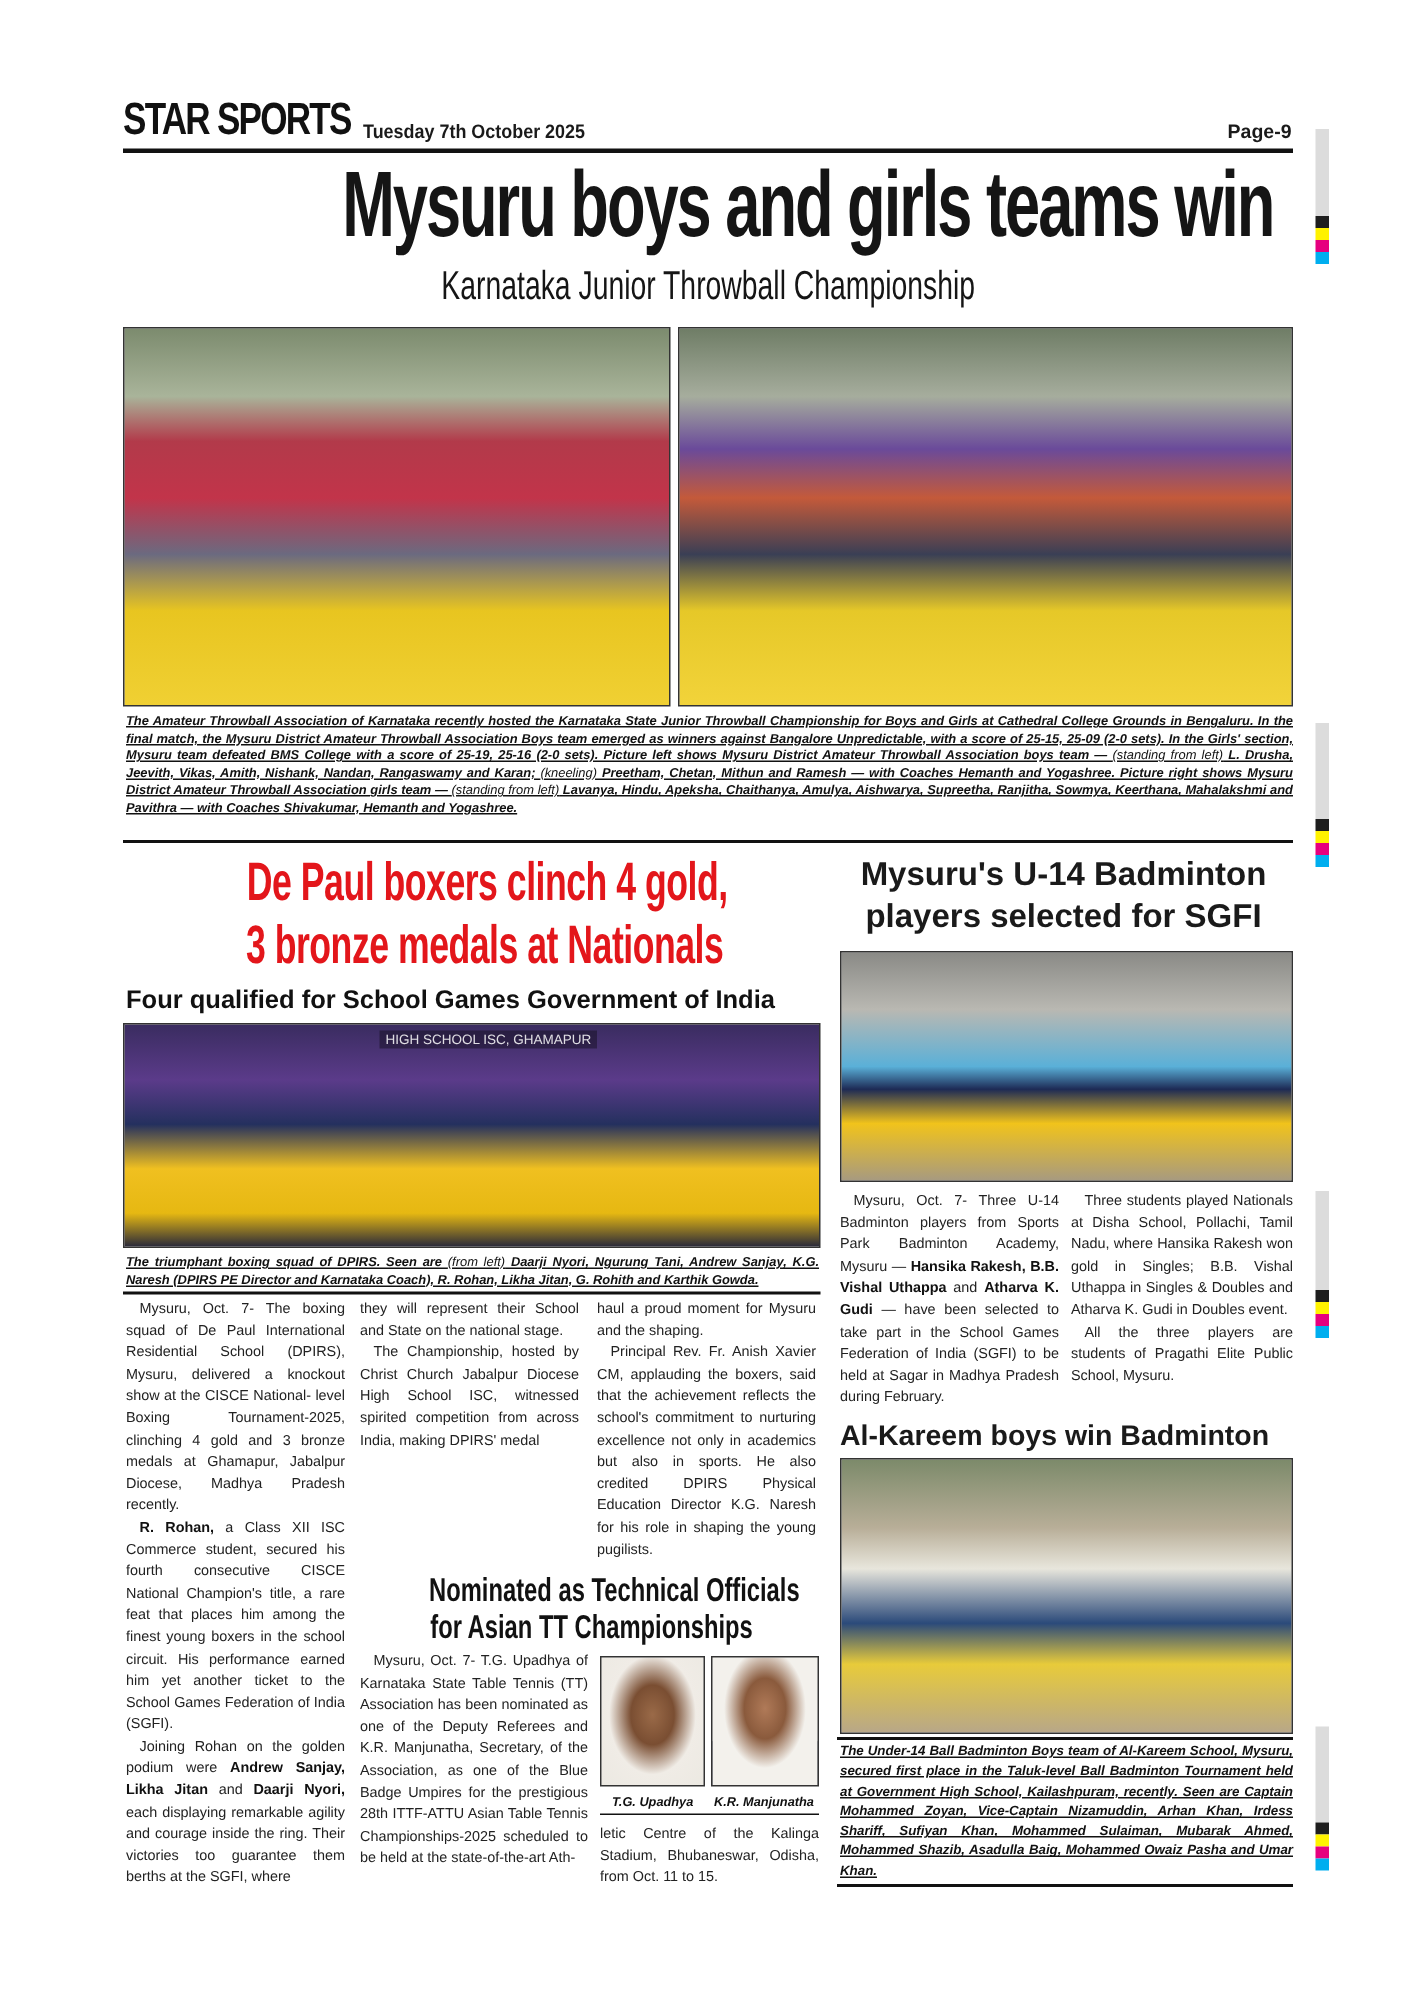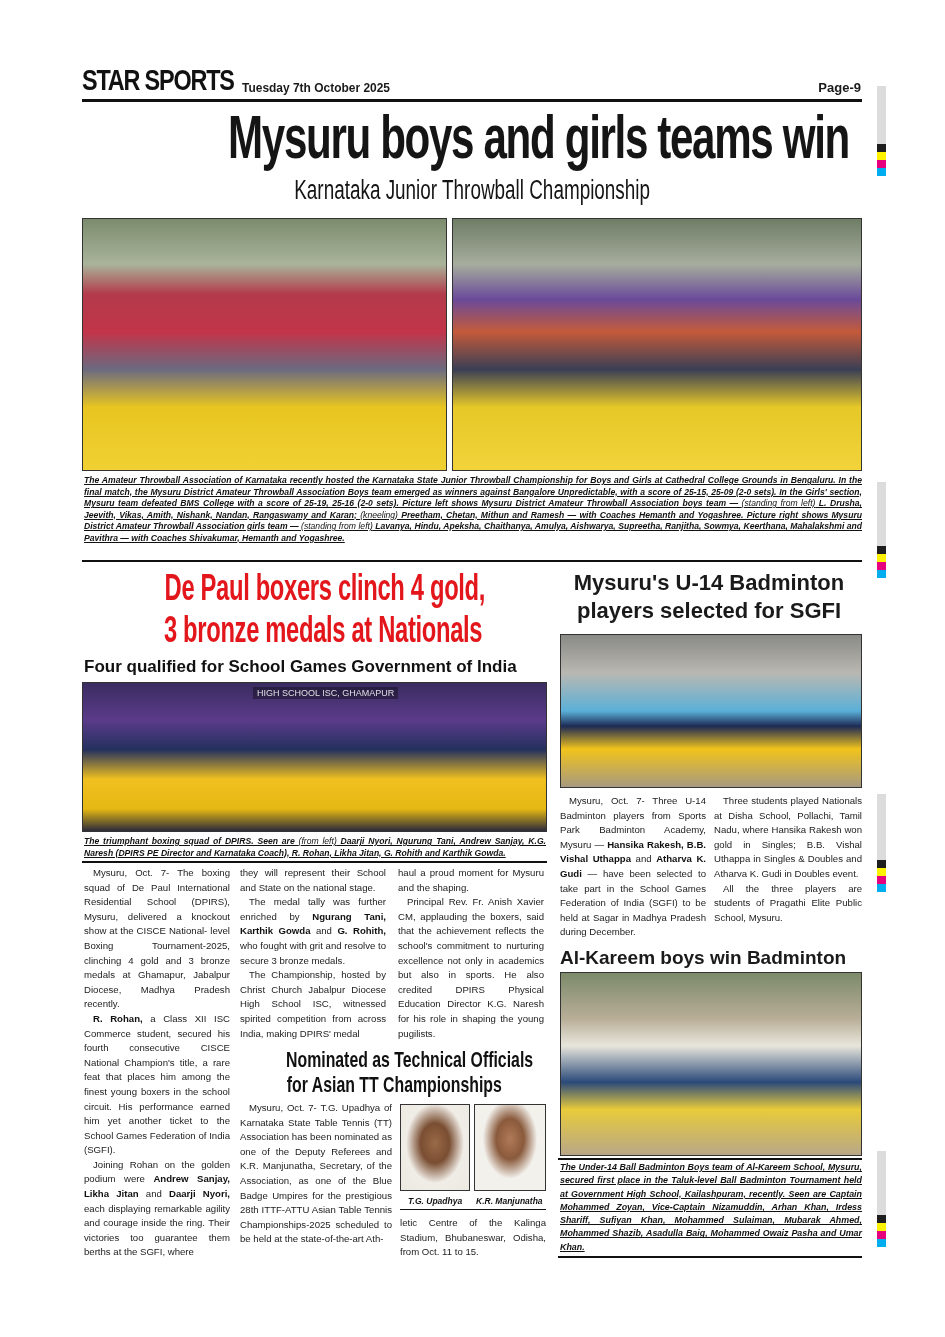--- a/index.html
+++ b/index.html
@@ -91,21 +91,20 @@
 </div>
 <div class="abs rule" style="left:82px; top:861px; width:465px; height:1.5px;"></div>
 
 <div class="abs col" style="left:84px; top:866px; width:146px;">
   <p>Mysuru, Oct. 7- The boxing squad of De Paul International Residential School (DPIRS), Mysuru, delivered a knockout show at the CISCE National- level Boxing Tournament-2025, clinching 4 gold and 3 bronze medals at Ghamapur, Jabalpur Diocese, Madhya Pradesh recently.</p>
   <p><b>R. Rohan,</b><span> a Class XII ISC Commerce student, secured his fourth consecutive CISCE National Champion's title, a rare feat that places him among the finest young boxers in the school circuit. His performance earned him yet another ticket to the School Games Federation of India (SGFI).</span></p>
   <p><span>Joining Rohan on the golden podium were </span><b>Andrew Sanjay, Likha Jitan</b><span> and </span><b>Daarji Nyori,</b><span> each displaying remarkable agility and courage inside the ring. Their victories too guarantee them berths at the SGFI, where</span></p>
 </div>
 <div class="abs col" style="left:240px; top:866px; width:146px;">
   <p style="text-indent:0">they will represent their School and State on the national stage.</p>
-  <p><span>The medal tally was further enriched by </span><b>Ngurang Tani, Karthik Gowda</b><span> and </span><b>G. Rohith,</b><span> who fought with grit and resolve to secure 3 bronze medals.</span></p>
   <p>The Championship, hosted by Christ Church Jabalpur Diocese High School ISC, witnessed spirited competition from across India, making DPIRS' medal</p>
 </div>
 <div class="abs col" style="left:398px; top:866px; width:146px;">
   <p style="text-indent:0">haul a proud moment for Mysuru and the shaping.</p>
   <p>Principal Rev. Fr. Anish Xavier CM, applauding the boxers, said that the achievement reflects the school's commitment to nurturing excellence not only in academics but also in sports. He also credited DPIRS Physical Education Director K.G. Naresh for his role in shaping the young pugilists.</p>
 </div>
 
 <div class="abs cond-headline" style="left:238px; top:1048px; width:312px;"><span>Nominated as Technical Officials</span></div>
 <div class="abs cond-headline" style="left:238px; top:1073px; width:312px;"><span>for Asian TT Championships</span></div>
 <div class="abs col" style="left:240px; top:1101px; width:152px;">
@@ -117,21 +116,21 @@
 <div class="abs portrait-caption" style="left:476px; top:1196px;">K.R. Manjunatha</div>
 <div class="abs rule" style="left:400px; top:1209px; width:146px; height:1px;"></div>
 <div class="abs col" style="left:400px; top:1216px; width:146px;">
   <p style="text-indent:0">letic Centre of the Kalinga Stadium, Bhubaneswar, Odisha, from Oct. 11 to 15.</p>
 </div>
 
 <div class="abs sans-headline" style="left:556px; top:570px; width:306px;">Mysuru's U-14 Badminton</div>
 <div class="abs sans-headline" style="left:556px; top:598px; width:306px;">players selected for SGFI</div>
 <div class="abs photo photo-bg-badminton" style="left:560px; top:634px; width:302px; height:154px;"></div>
 <div class="abs col" style="left:560px; top:794px; width:146px;">
-  <p><span>Mysuru, Oct. 7- Three U-14 Badminton players from Sports Park Badminton Academy, Mysuru — </span><b>Hansika Rakesh, B.B. Vishal Uthappa</b><span> and </span><b>Atharva K. Gudi</b><span> — have been selected to take part in the School Games Federation of India (SGFI) to be held at Sagar in Madhya Pradesh during December.</span></p>
+  <p><span>Mysuru, Oct. 7- Three U-14 Badminton players from Sports Park Badminton Academy, Mysuru — </span><b>Hansika Rakesh, B.B. Vishal Uthappa</b><span> and </span><b>Atharva K. Gudi</b><span> — have been selected to take part in the School Games Federation of India (SGFI) to be held at Sagar in Madhya Pradesh during February.</span></p>
 </div>
 <div class="abs col" style="left:714px; top:794px; width:148px;">
   <p>Three students played Nationals at Disha School, Pollachi, Tamil Nadu, where Hansika Rakesh won gold in Singles; B.B. Vishal Uthappa in Singles &amp; Doubles and Atharva K. Gudi in Doubles event.</p>
   <p>All the three players are students of Pragathi Elite Public School, Mysuru.</p>
 </div>
 
 <div class="abs sans-headline-sm" style="left:560px; top:947px;text-align:right;">Al-Kareem boys win Badminton</div>
 <div class="abs photo photo-bg-alkareem" style="left:560px; top:972px; width:302px; height:184px;"></div>
 <div class="abs rule" style="left:558px; top:1158px; width:304px; height:1.5px;"></div>
 <div class="abs caption" style="left:560px; top:1161px; width:302px; font-size:8.9px; line-height:13.3px;">The Under-14 Ball Badminton Boys team of Al-Kareem School, Mysuru, secured first place in the Taluk-level Ball Badminton Tournament held at Government High School, Kailashpuram, recently. Seen are Captain Mohammed Zoyan, Vice-Captain Nizamuddin, Arhan Khan, Irdess Shariff, Sufiyan Khan, Mohammed Sulaiman, Mubarak Ahmed, Mohammed Shazib, Asadulla Baig, Mohammed Owaiz Pasha and Umar Khan.</div>

